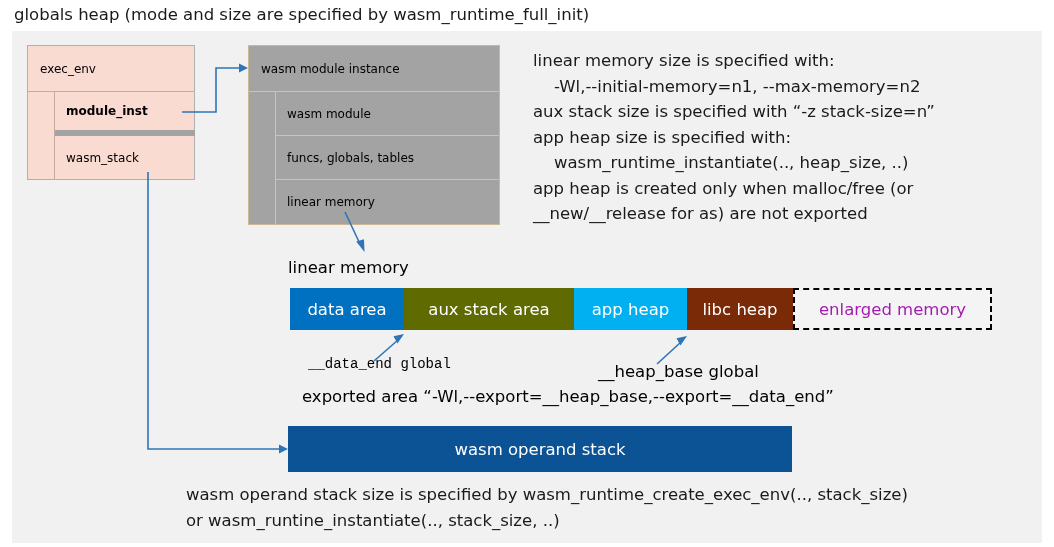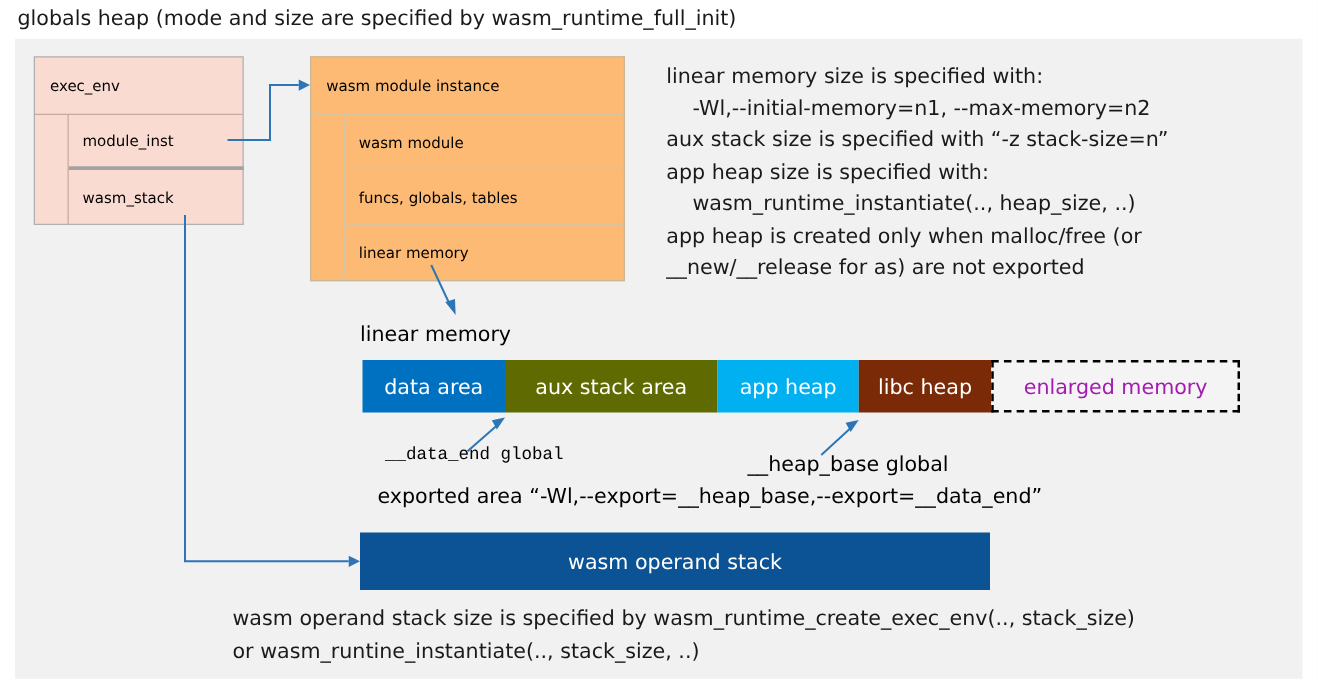--- a/index.html
+++ b/index.html
@@ -77,21 +77,21 @@
     box-sizing: border-box;
   }
   .exec-field {
     position: absolute;
     left: 27px;
     width: 140px; height: 44px;
     box-sizing: border-box;
     display: flex; align-items: center;
   }
   .exec-field .box-label { padding-left: 11px; }
-  #exec-field-module-inst { top: 46px; border-bottom: 3px solid #a3a3a3; }
+  #exec-field-module-inst { top: 46px; border-bottom: 6px solid #a3a3a3; font-weight: bold; }
   #exec-field-wasm-stack  { top: 90px; }
 
   
   #module-instance-box {
     left: 248px; top: 45px;
     width: 252px; height: 180px;
     background: #fde9c8;
     border: 1px solid #c9b796;
     box-sizing: border-box;
   }
@@ -210,21 +210,21 @@
     </div>
     <div id="exec-env-gutter"></div>
     <div class="exec-field" id="exec-field-module-inst">
       <span class="box-label">module_inst</span>
     </div>
     <div class="exec-field" id="exec-field-wasm-stack">
       <span class="box-label">wasm_stack</span>
     </div>
   </div>
 
-  <div class="abs box" id="module-instance-box" style="background: #fdba74;">
+  <div class="abs box" id="module-instance-box" style="background: #a3a3a3;">
     <div id="module-instance-header">
       <span class="box-label">wasm module instance</span>
     </div>
     <div id="module-instance-gutter"></div>
     <div class="mi-field" id="mi-field-wasm-module">
       <span class="box-label">wasm module</span>
     </div>
     <div class="mi-field" id="mi-field-funcs">
       <span class="box-label">funcs, globals, tables</span>
     </div>

